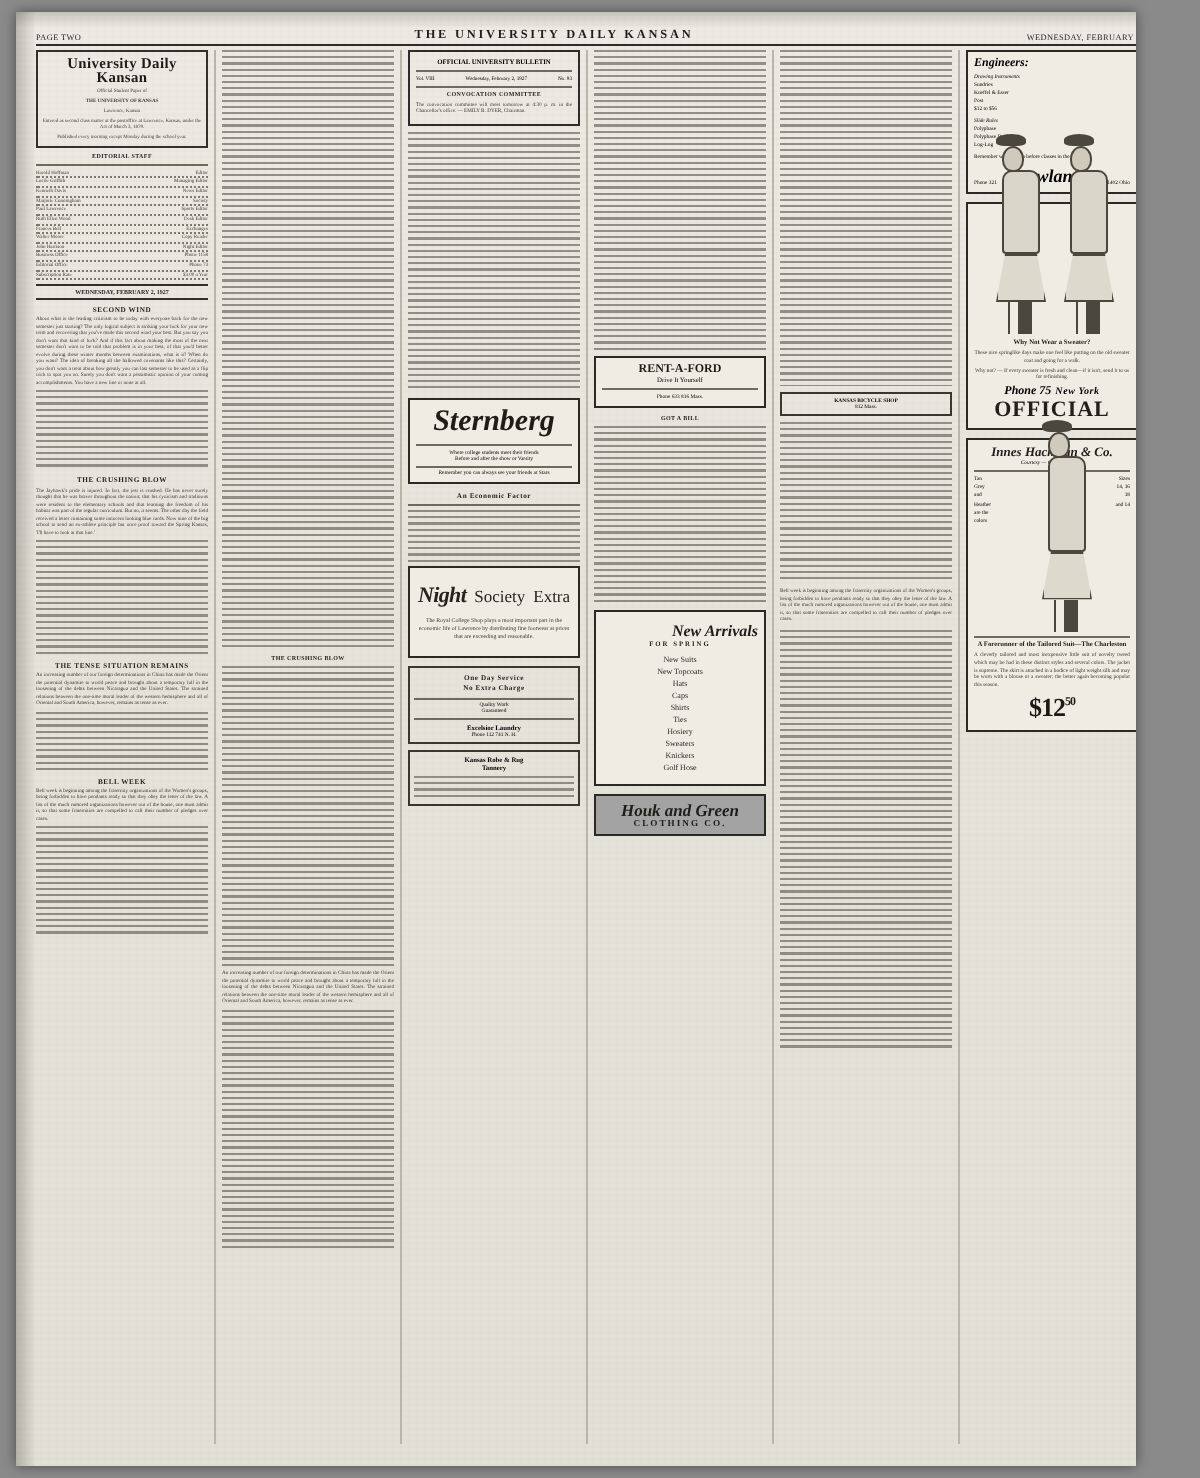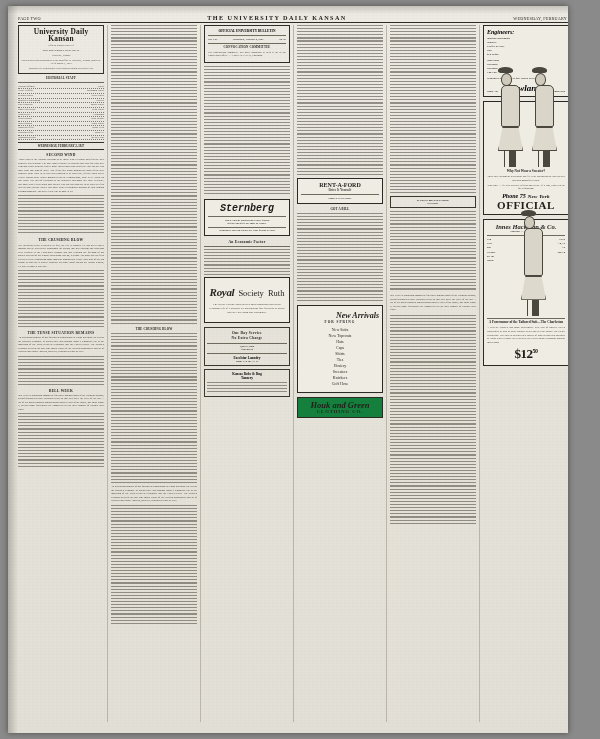--- a/index.html
+++ b/index.html
@@ -54,21 +54,21 @@
   .stafflist{font-size:2.5px;line-height:1.45;color:#3a372f;}
   .stafflist div{display:flex;justify-content:space-between;border-bottom:.4px dotted #7d796c;}
 
   .datebar{font-size:3px;text-align:center;font-weight:bold;border-top:1px solid #32302b;
            border-bottom:1px solid #32302b;padding:1px 0;margin:2px 0;color:#26241f;}
 
   
   .ad{border:1.8px solid #2b2924;background:#efece4;margin-bottom:4px;padding:3px;}
   .ad-t{text-align:center;font-weight:bold;color:#1f1d19;}
   .script{font-family:"Liberation Serif",serif;font-style:italic;font-weight:bold;}
-  .big{font-size:10px;font-family:Liberation Mono, monospace;}
+  .big{font-size:15px;}
   .mid{font-size:6px;}
   .small{font-size:3.4px;}
   .tiny{font-size:2.7px;}
 
   .hand{font-style:italic;font-weight:bold;letter-spacing:.3px;}
 
   
   .figbox{height:96px;position:relative;}
   .fig{position:absolute;bottom:0;}
   .fig .head{width:9px;height:11px;border-radius:50% 50% 45% 45%;background:#cfcabb;border:.8px solid #4a473e;}
@@ -87,21 +87,21 @@
   .bulletin-head{font-size:3.4px;font-weight:bold;text-align:center;}
   .rowline{display:flex;justify-content:space-between;font-size:2.6px;}
 
   .royal{position:relative;text-align:center;}
   .royal .word{font-size:11px;font-weight:bold;font-style:italic;color:#26241f;letter-spacing:-.3px;}
   .royal .word2{font-size:8.5px;color:#26241f;}
 
   .cleaners{font-size:11px;font-weight:bold;letter-spacing:.5px;color:#222019;text-align:center;}
   .phone75{font-size:6px;font-weight:bold;font-style:italic;}
 
-  .houk{border:1.6px solid #2b2924;padding:3px;text-align:center;background:#15803d;}
+  .houk{border:1.6px solid #2b2924;padding:3px;text-align:center;background:#a3a3a3;}
   .houk .l1{font-size:8.5px;font-weight:bold;font-style:italic;line-height:.95;color:#1f1d19;}
   .houk .l2{font-size:4.6px;font-weight:bold;letter-spacing:1px;color:#1f1d19;}
   .shadowL{position:absolute;left:0;top:0;bottom:0;width:10px;
       background:linear-gradient(90deg,rgba(60,58,50,.28),rgba(0,0,0,0));}
   .shadowT{position:absolute;left:0;right:0;top:0;height:8px;
       background:linear-gradient(180deg,rgba(60,58,50,.22),rgba(0,0,0,0));}
 </style>
 </head>
 <body>
 
@@ -249,23 +249,23 @@
           <div class="rule thin"></div>
           <div class="center tiny">Remember you can always see your friends at Stars</div>
         </div>
 
         <div class="hd sm">An Economic Factor</div>
         <div class="rule thin"></div>
         <div class="blk" style="height:26px;margin:2px 0;"></div>
 
         <div class="ad" style="padding:4px 3px 6px;">
           <div class="royal">
-            <span class="word">Royal</span>
+            <span class="word">Night</span>
             <span class="word2">Society</span>
-            <span class="word2">Ruth</span>
+            <span class="word2">Extra</span>
           </div>
           <div class="txt center" style="font-size:2.9px;margin-top:3px;">
             <p>The Royal College Shop plays a most important part in the economic life of Lawrence by distributing fine footwear at prices that are exceeding and reasonable.</p>
           </div>
         </div>
 
         <div class="boxed">
           <div class="hd sm" style="margin:1px 0;">One Day Service</div>
           <div class="hd sm" style="margin:1px 0;">No Extra Charge</div>
           <div class="rule thin"></div>

